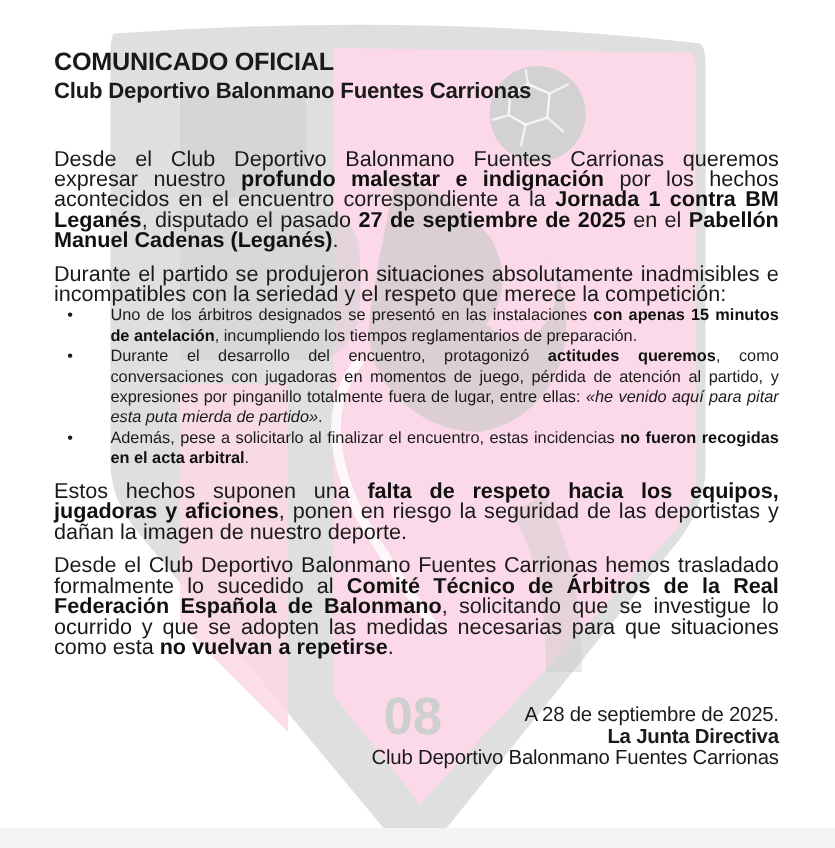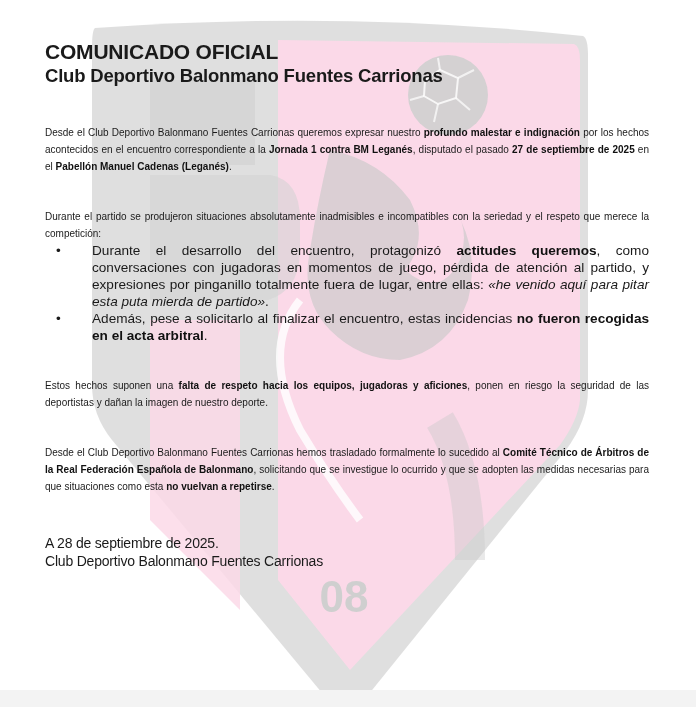--- a/index.html
+++ b/index.html
@@ -8,30 +8,30 @@
     background: #ffffff;
     position: relative;
     font-family: "Liberation Sans", sans-serif;
     color: #1a1a1a;
   }
   .watermark { position: absolute; left: 0; top: 0; width: 696px; height: 707px; z-index: 0; }
   .bottom-band { position: absolute; left: 0; right: 0; top: 690px; height: 17px; background: #f3f3f3; z-index: 0; }
   .doc { position: absolute; left: 45px; top: 40px; width: 604px; z-index: 1; }
   .title { font-size: 21px; font-weight: bold; margin: 0; line-height: 24px; letter-spacing: -0.2px; }
   .subtitle { font-size: 18.5px; font-weight: bold; margin: 0; line-height: 24px; letter-spacing: -0.2px; }
-  p { margin: 0; font-size: 10px; line-height: 17px; text-align: justify; }
+  p { margin: 0; font-size: 18px; line-height: 17px; text-align: justify; }
   .p-intro { margin-top: 36px; }
-  .p-block { margin-top: 33px; }
+  .p-block { margin-top: 11px; }
   ul { margin: 0; padding: 0; list-style: none; }
   ul li { position: relative; padding-left: 47px; font-size: 13.6px; line-height: 17px; text-align: justify; }
   ul li::before { content: "\2022"; position: absolute; left: 11px; top: 0; }
   b { font-weight: bold; color: #111; }
   i { font-style: italic; }
   .sign { margin-top: 39px; }
-  .sign div { font-size: 14px; line-height: 18px; letter-spacing: -0.2px; }
+  .sign div { font-size: 17px; line-height: 18px; letter-spacing: -0.2px; text-align: right; }
 </style>
 </head>
 <body>
 
 <svg class="watermark" viewBox="0 0 696 707" xmlns="http://www.w3.org/2000/svg">
 
   <path d="M95 28 Q346 10 583 36 Q588 38 588 56 L588 390 Q588 420 566 450 L360 705 Q346 720 332 705 L112 440 Q92 415 92 385 L92 48 Q92 30 95 28 Z" fill="#d9d9d9" opacity="0.85"></path>
 
   <path d="M278 40 L574 44 Q580 46 580 60 L580 400 Q578 420 560 445 L350 670 L278 580 Z" fill="#fbd9e8"></path>
 
@@ -52,25 +52,27 @@
 <div class="bottom-band"></div>
 
 <div class="doc">
   <h1 class="title">COMUNICADO OFICIAL</h1>
   <h2 class="subtitle">Club Deportivo Balonmano Fuentes Carrionas</h2>
 
   <p class="p-intro"><span>Desde el Club Deportivo Balonmano Fuentes Carrionas queremos expresar nuestro </span><b>profundo malestar e indignación</b><span> por los hechos acontecidos en el encuentro correspondiente a la </span><b>Jornada 1 contra BM Leganés</b><span>, disputado el pasado </span><b>27 de septiembre de 2025</b><span> en el </span><b>Pabellón Manuel Cadenas (Leganés)</b><span>.</span></p>
 
   <p class="p-block">Durante el partido se produjeron situaciones absolutamente inadmisibles e incompatibles con la seriedad y el respeto que merece la competición:</p>
   <ul>
+    <li><span>Uno de los árbitros designados se presentó en las instalaciones </span><b>con apenas 15 minutos de antelación</b><span>, incumpliendo los tiempos reglamentarios de preparación.</span></li>
     <li><span>Durante el desarrollo del encuentro, protagonizó </span><b>actitudes queremos</b><span>, como conversaciones con jugadoras en momentos de juego, pérdida de atención al partido, y expresiones por pinganillo totalmente fuera de lugar, entre ellas: </span><i>«he venido aquí para pitar esta puta mierda de partido»</i><span>.</span></li>
     <li><span>Además, pese a solicitarlo al finalizar el encuentro, estas incidencias </span><b>no fueron recogidas en el acta arbitral</b><span>.</span></li>
   </ul>
 
   <p class="p-block"><span>Estos hechos suponen una </span><b>falta de respeto hacia los equipos, jugadoras y aficiones</b><span>, ponen en riesgo la seguridad de las deportistas y dañan la imagen de nuestro deporte.</span></p>
 
   <p class="p-block"><span>Desde el Club Deportivo Balonmano Fuentes Carrionas hemos trasladado formalmente lo sucedido al </span><b>Comité Técnico de Árbitros de la Real Federación Española de Balonmano</b><span>, solicitando que se investigue lo ocurrido y que se adopten las medidas necesarias para que situaciones como esta </span><b>no vuelvan a repetirse</b><span>.</span></p>
 
   <div class="sign">
     <div>A 28 de septiembre de 2025.</div>
+    <div style="font-weight:bold;">La Junta Directiva</div>
     <div>Club Deportivo Balonmano Fuentes Carrionas</div>
   </div>
 </div>
 
 </body></html>

